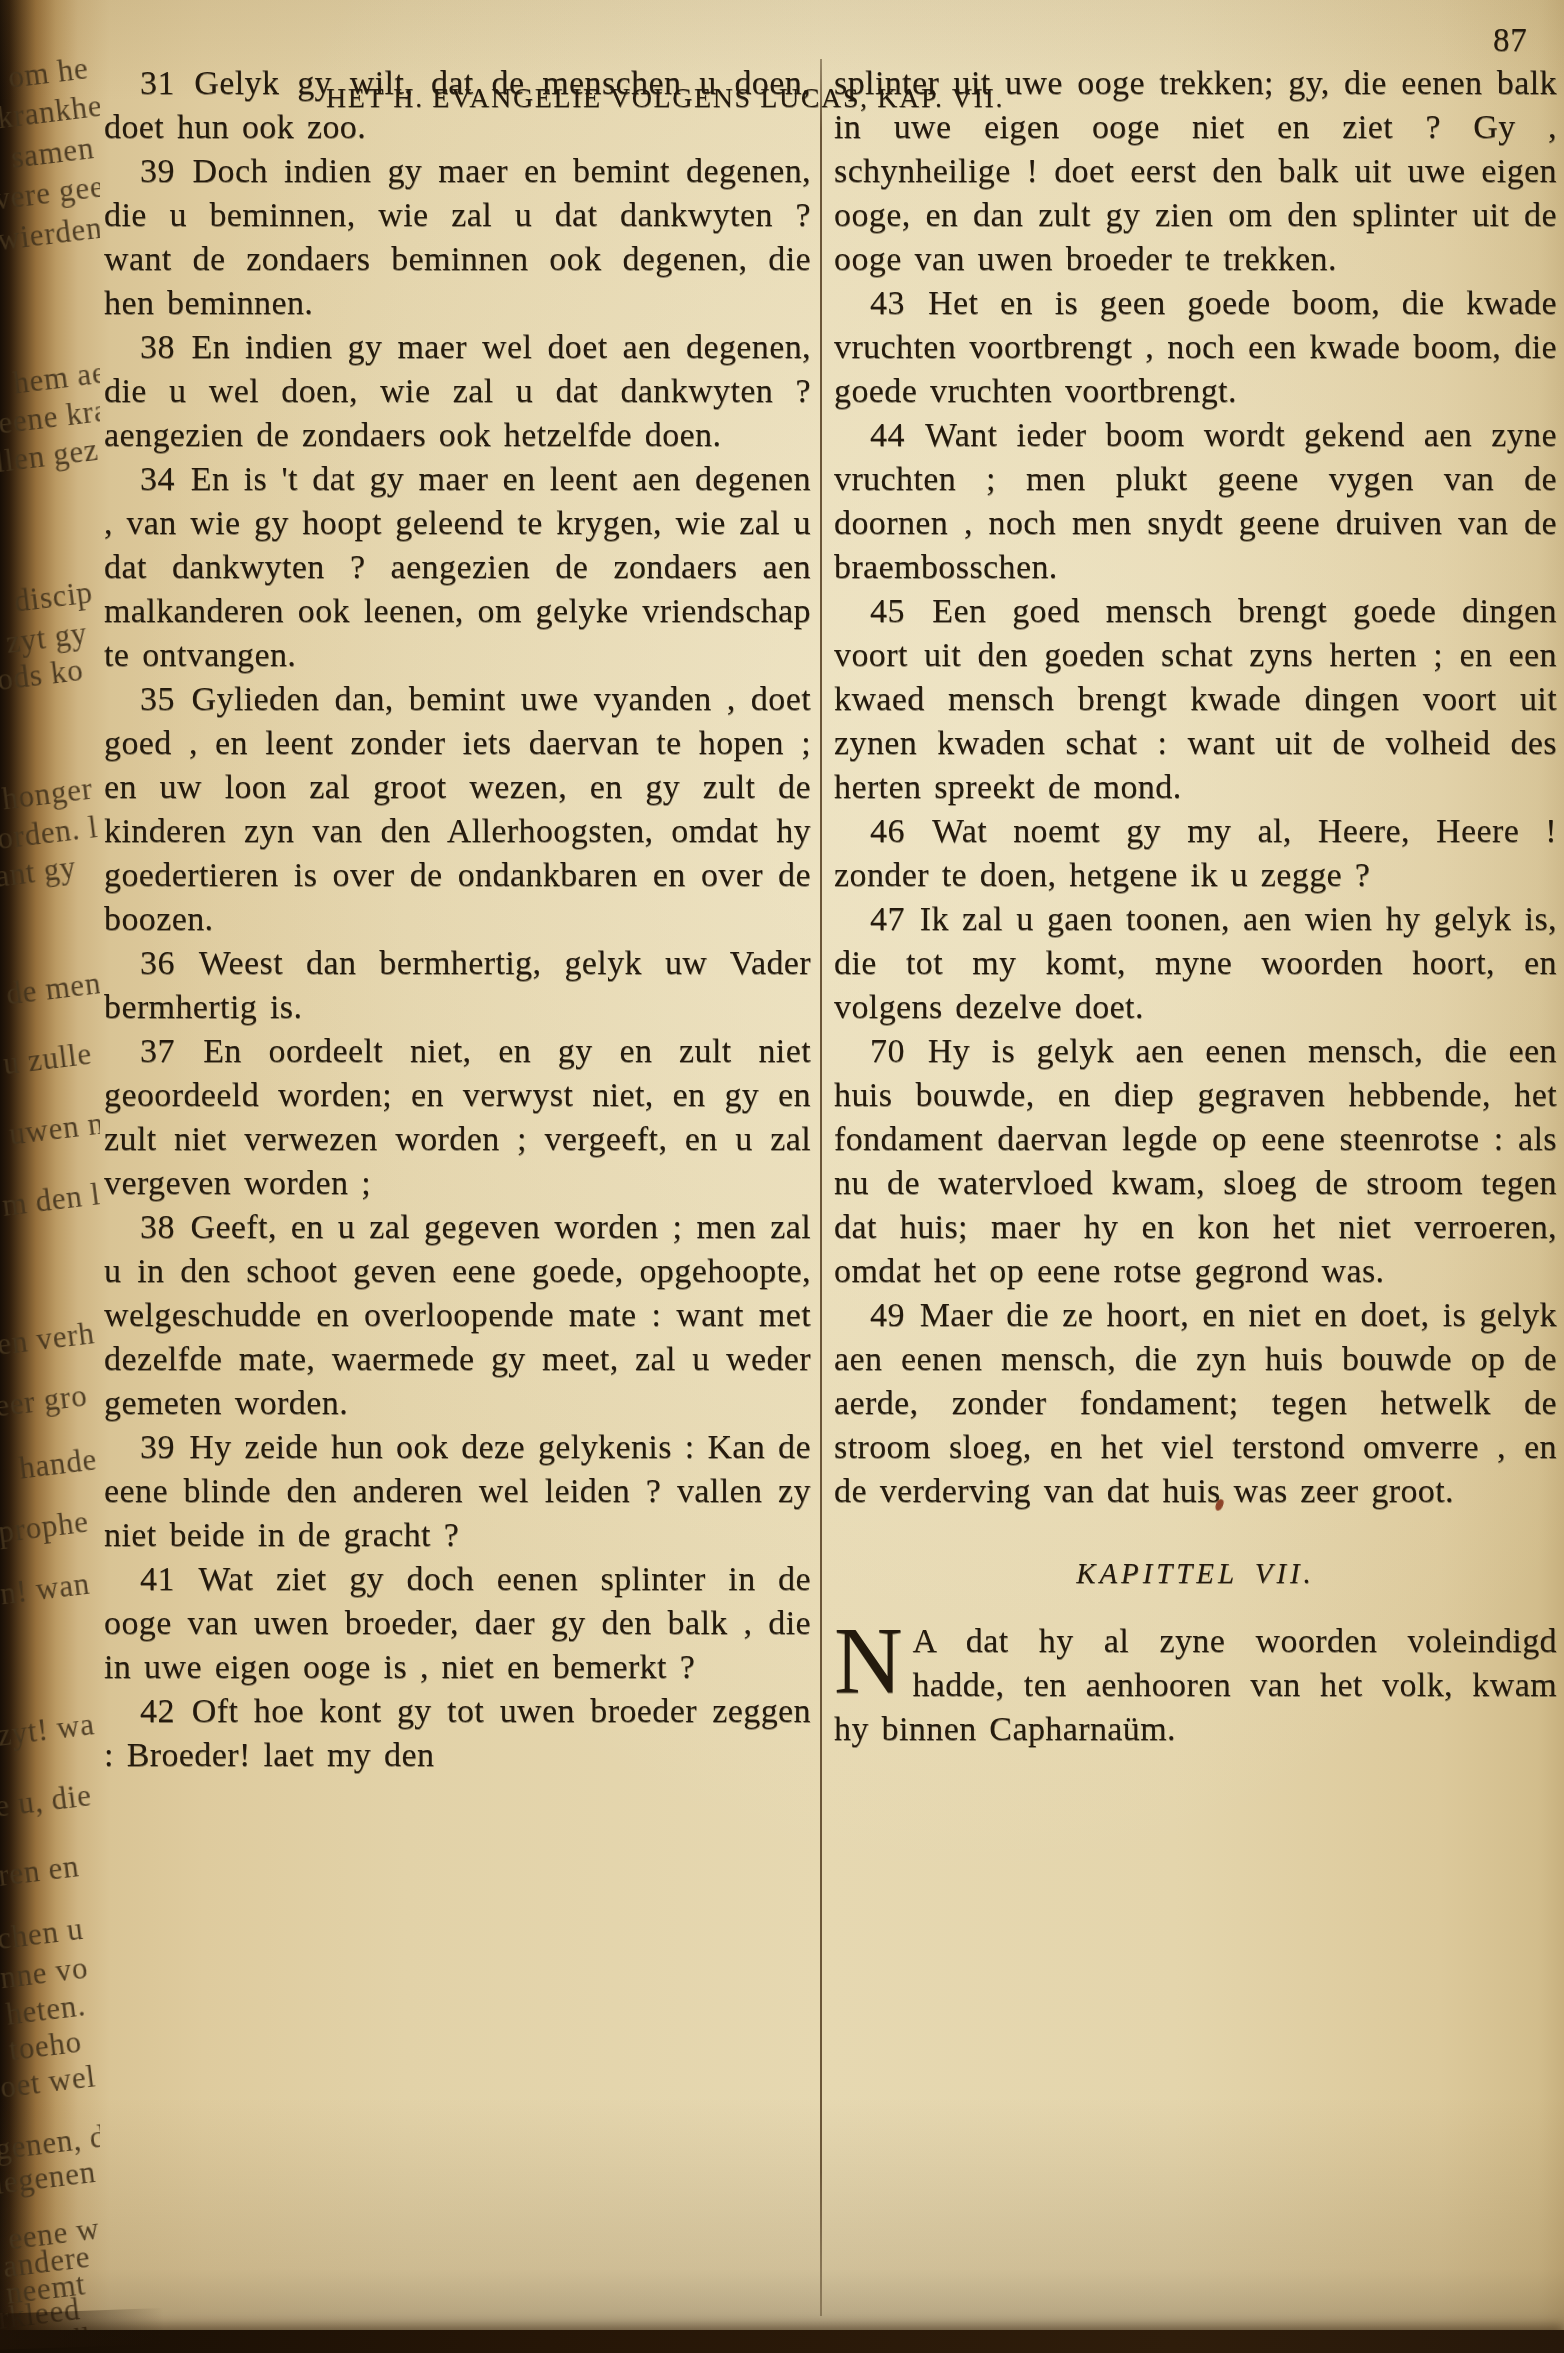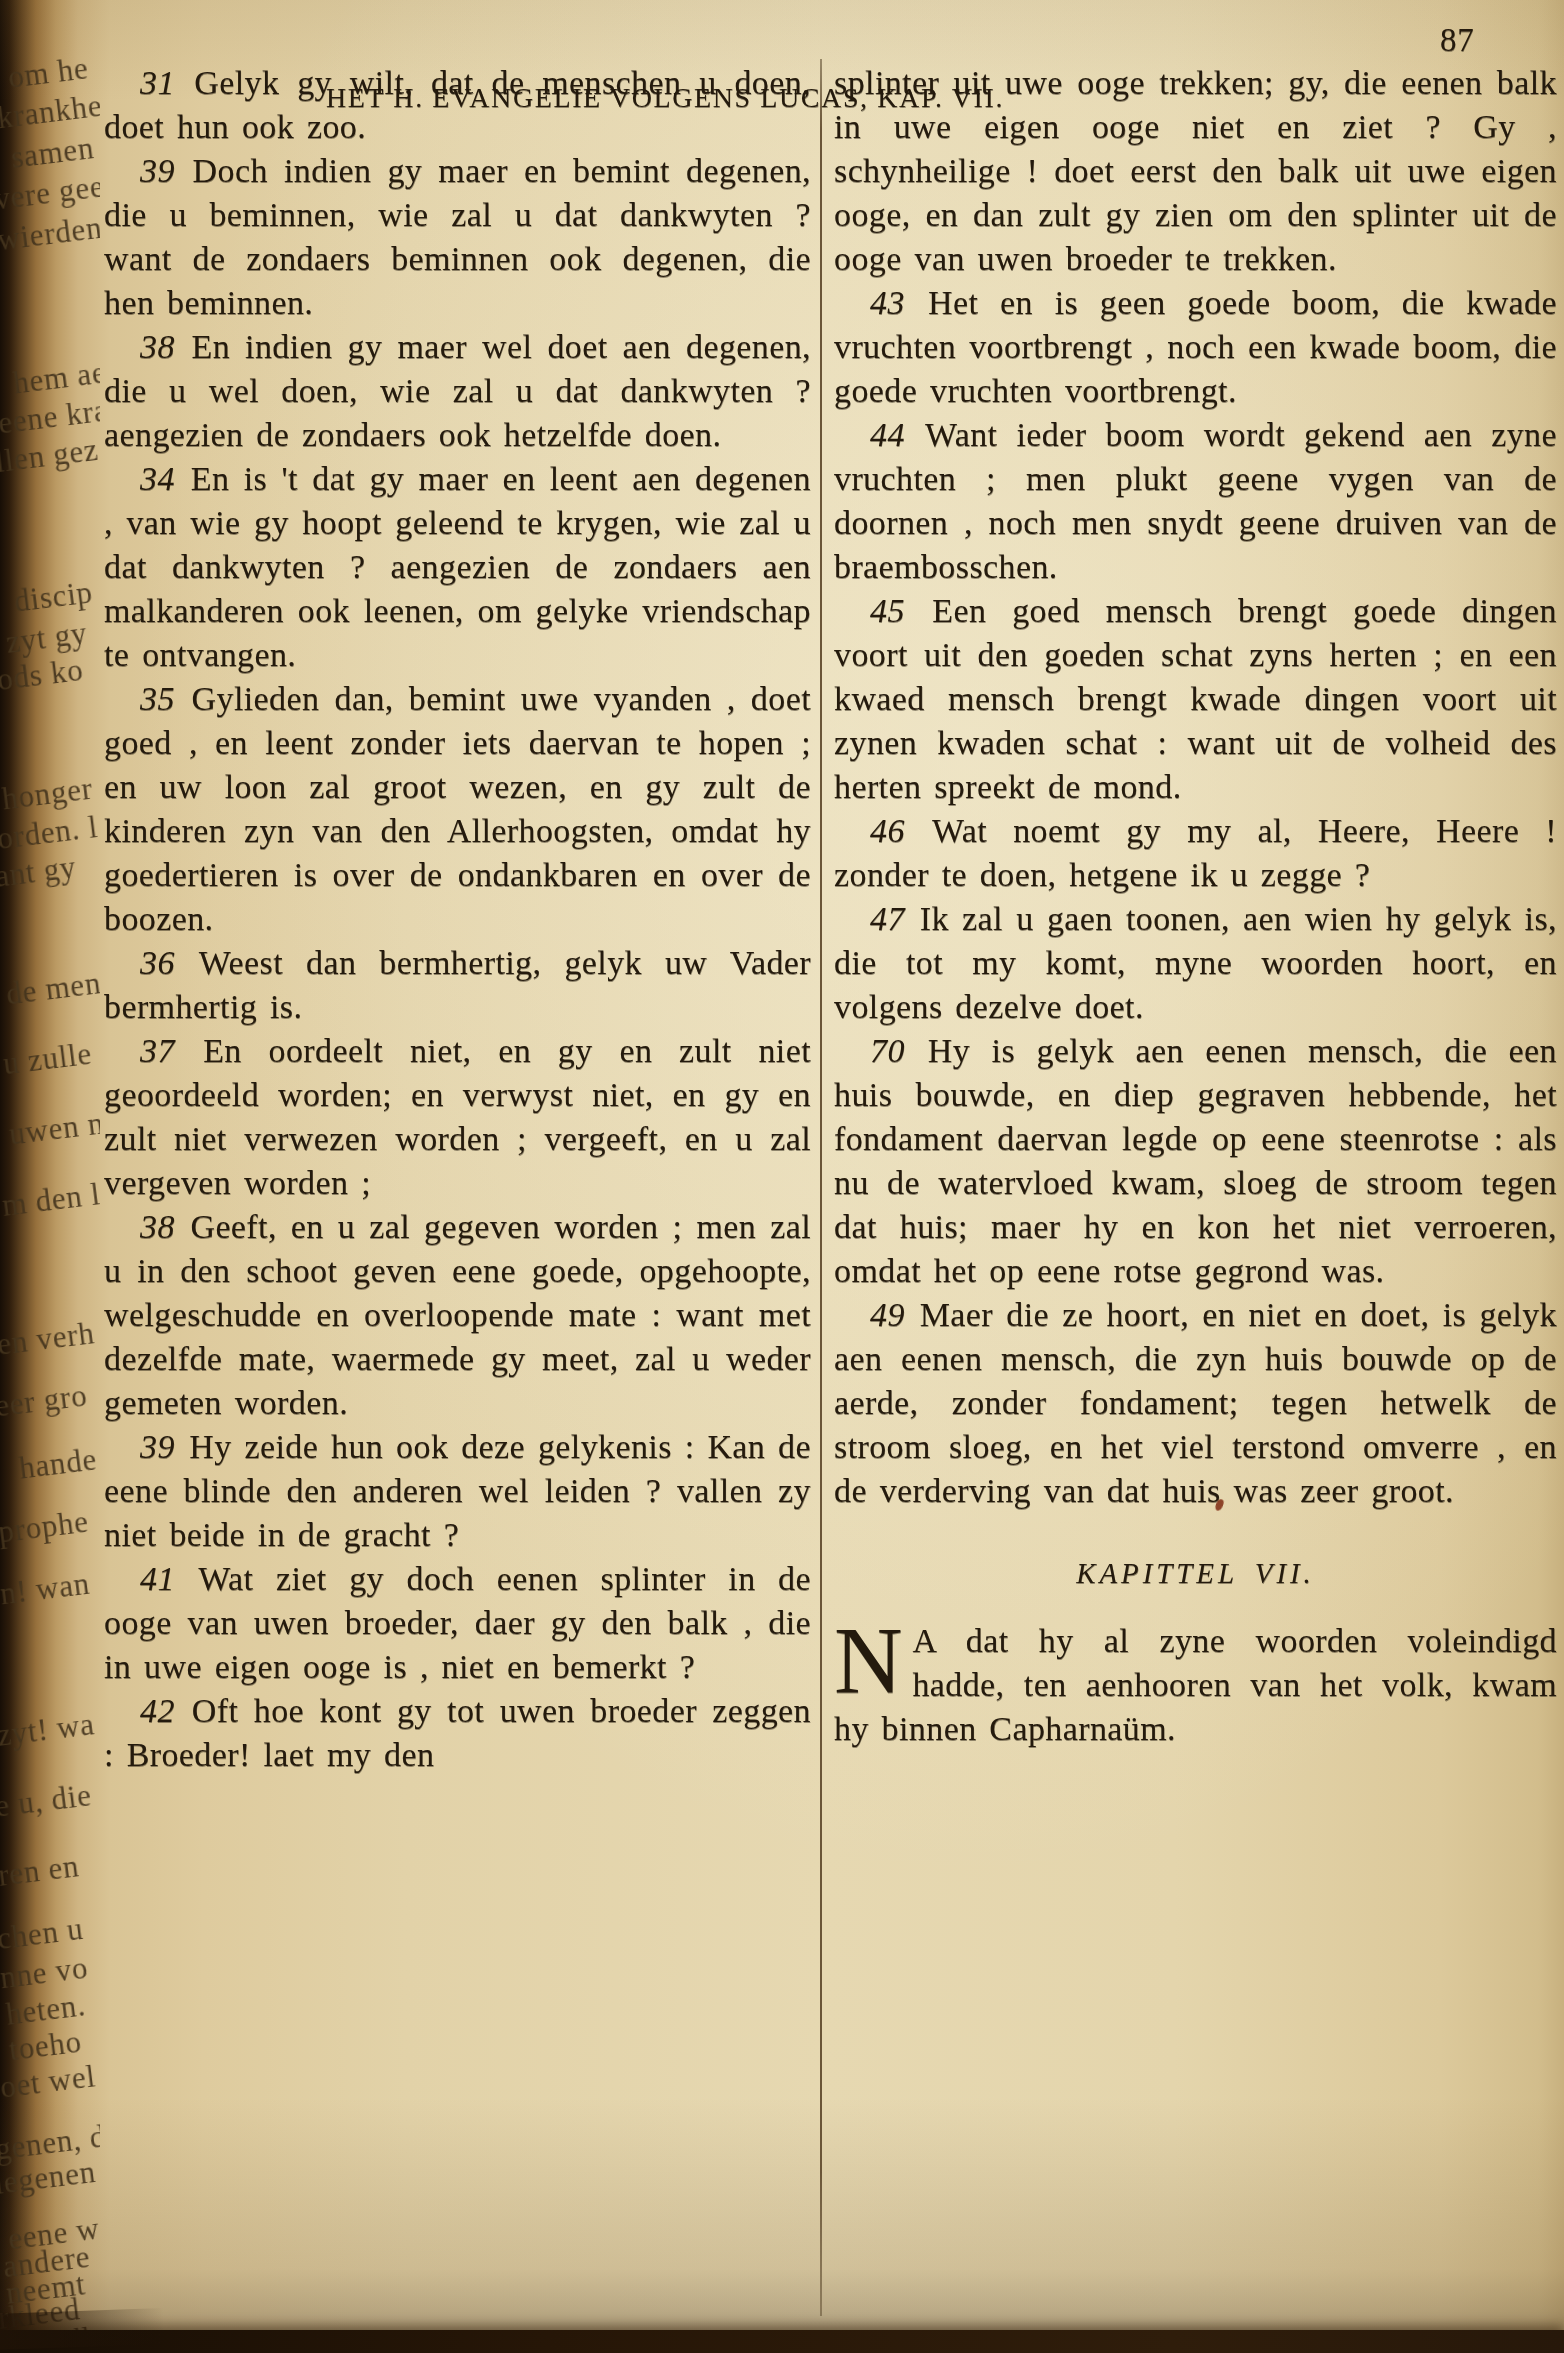--- a/index.html
+++ b/index.html
@@ -20,36 +20,36 @@
         #d2bd8c 1538px, #c7b07e 1565px);
   }
   .ink { color: #241a0d; text-shadow: 0.3px 0.5px 0.6px rgba(36,26,13,0.45); }
 
   .header-title {
     position: absolute; top: 34px; left: 176px; width: 978px;
     text-align: center;
     font-size: 28px; letter-spacing: 1.6px; white-space: nowrap; margin-top: 48px;
   }
   .page-number {
-    position: absolute; top: 22px; left: 1440px;
+    position: absolute; top: 22px; left: 1493px;
     font-size: 33px; letter-spacing: 0.8px;
   }
 
   .column {
     position: absolute; top: 61px;
     font-size: 34px; line-height: 44px;
     letter-spacing: 0.4px; word-spacing: 3.9px;
     text-align: justify;
   }
   .col-left  { left: 104px;  width: 707px; }
   .col-right { left: 834px; width: 723px; }
 
   .verse { margin: 0; text-indent: 36px; }
   .verse.cont { text-indent: 0; }
-  .vnum { padding-right: 1.6px; font-style: italic; }
+  .vnum { padding-right: 1.6px; }
 
   .divider {
     position: absolute; left: 820px; top: 59px;
     width: 2.3px; height: 2257px;
     background: linear-gradient(180deg, rgba(90,72,45,0.55), #6a5538 70px, #6a5538 2113px, rgba(90,72,45,0.5));
     filter: blur(0.3px);
   }
 
   .chapter-heading {
     margin: 38px 0 23.5px 0;

